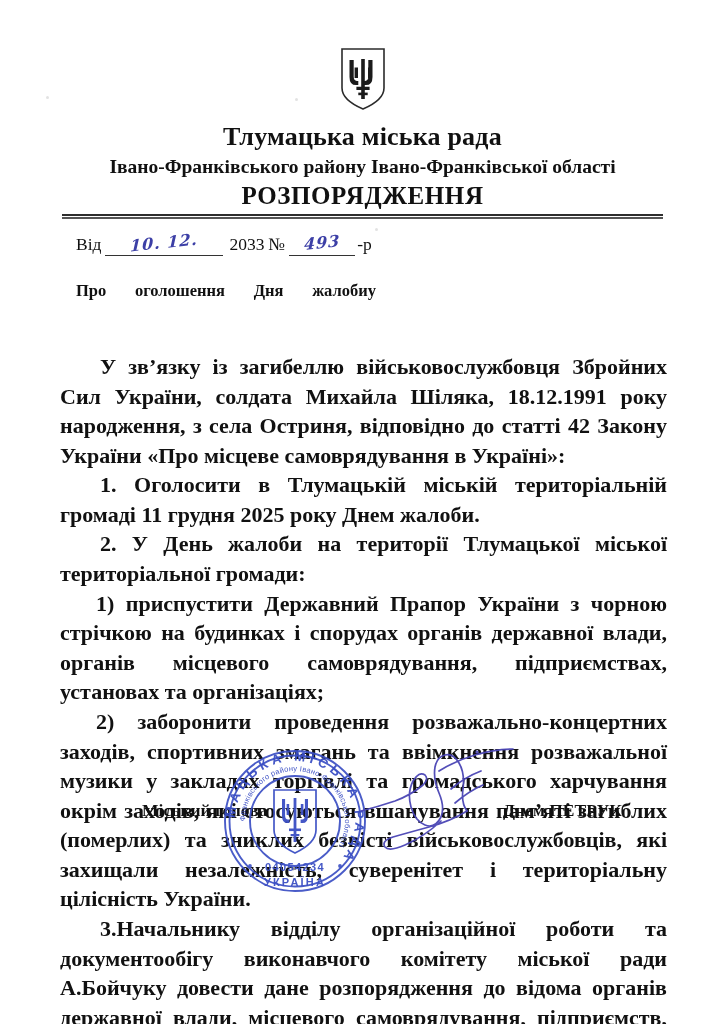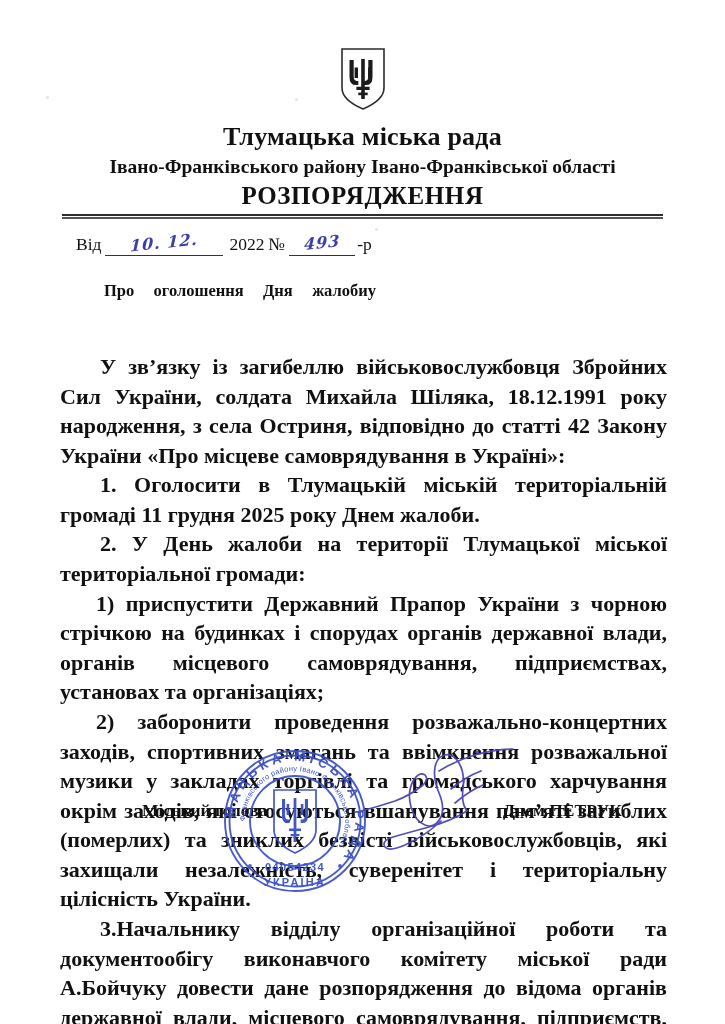--- a/index.html
+++ b/index.html
@@ -130,21 +130,20 @@
     width: 300px;
     font-size: 16.5px;
     font-weight: bold;
     line-height: 1.38;
     text-align: justify;
     text-align-last: left;
   }
   .subject div { text-align: justify; }
   .subject .l1, .subject .l2 {
     text-align-last: justify;
-    margin-left: 28px;
   }
 
   
   .body-text {
     position: absolute;
     top: 352px;
     left: 60px;
     width: 607px;
     font-size: 22px;
     line-height: 1.345;
@@ -231,21 +230,21 @@
     <div class="ln1"></div>
       <div class="gap"></div>
       <div class="ln2"></div>
   </div>
 
   <div class="dateline">
     <span class="lbl">Від</span>
     <span class="blank blank-date">
       <span class="ink">10. 12.</span>
     </span>
-    <span class="year">2022</span>
+    <span class="year">2033</span>
     <span class="nsign">№</span>
     <span class="blank blank-num">
       <span class="ink">493</span>
     </span>
     <span class="suffix">-р</span>
   </div>
 
   <div class="subject">
     <div class="l1">Про оголошення Дня жалобиу</div>
   </div>

